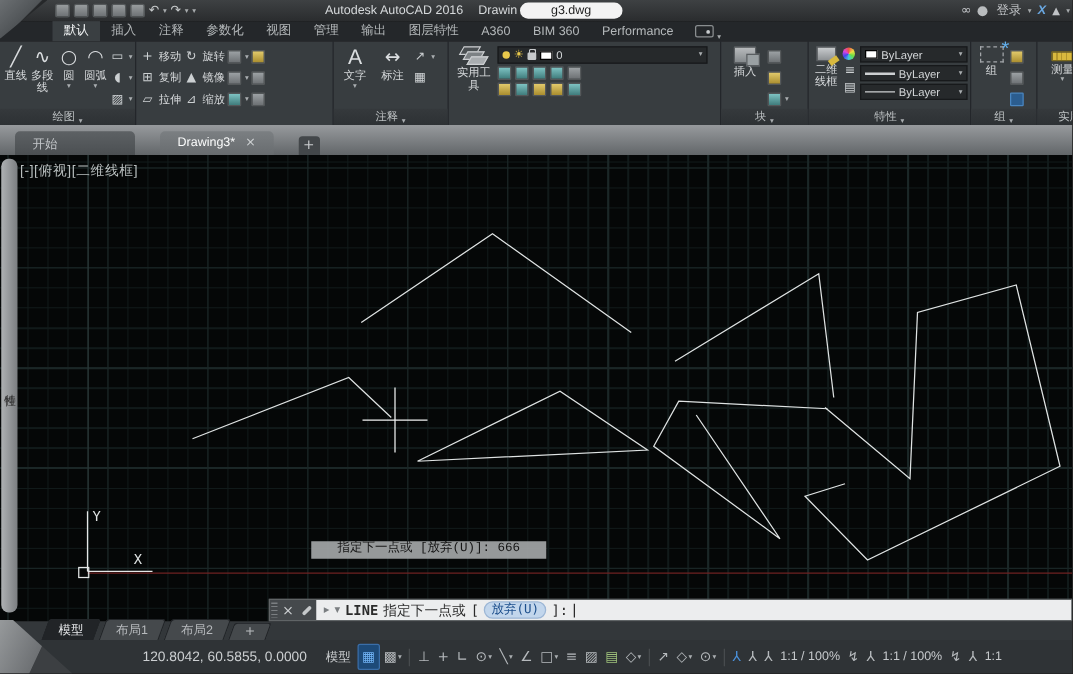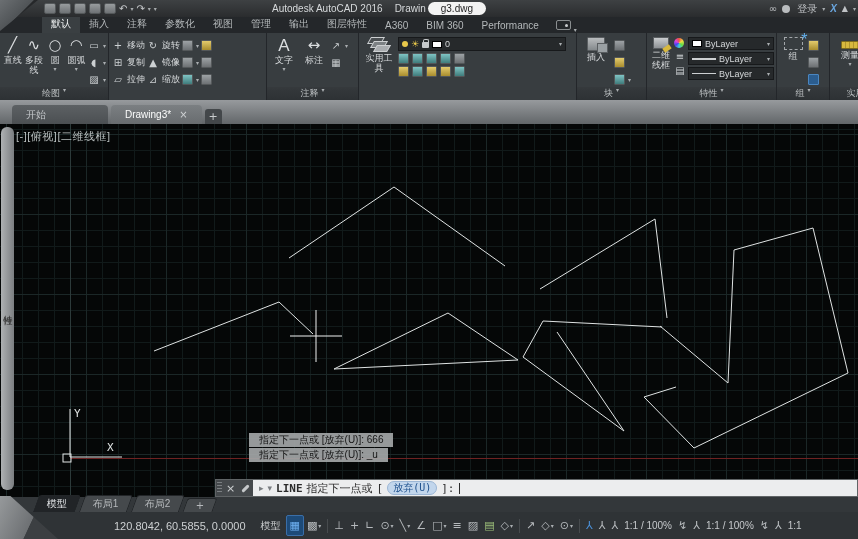--- a/index.html
+++ b/index.html
@@ -12,40 +12,40 @@
 .titlebar{position:absolute;top:0;left:0;right:0;height:17px;z-index:40;
   background:linear-gradient(#3e4143,#2a2c2e);display:flex;align-items:center;font-size:10px}
 .applogo{position:absolute;top:0;left:0;width:38px;height:31px;z-index:45;
   background:linear-gradient(135deg,#6b6f72 0%,#505457 48%,#26282a 50%,#1b1d1f 100%);
   clip-path:polygon(0 0,100% 0,0 100%)}
 .qat{display:flex;align-items:center;gap:3px;margin-left:44px}
 .qbtn{width:12px;height:11px;border-radius:2px;background:linear-gradient(#989c9e,#6e7275);border:1px solid #54585a}
 .qglyph{color:#c6c9cb;font-size:10px;line-height:11px}
 .qcrt{font-size:6px;color:#a7abad}
 .title-center{position:absolute;left:180px;right:280px;top:0;height:17px;display:flex;align-items:center;justify-content:center;gap:2px;white-space:nowrap;color:#d6d9db}
-.doc-chip{background:#f3f3f3;color:#1d1d1d;border-radius:8px;padding:1px 13px;line-height:11px}
+.doc-chip{background:#f3f3f3;color:#1d1d1d;border-radius:8px;padding:1px 25px;line-height:11px}
 .infocenter{position:absolute;right:2px;top:1px;height:15px;display:flex;align-items:center;gap:5px}
 .search{width:168px;height:13px;background:#3a3d3f;border:1px solid #1e2022;color:#cfd2d4;font-size:9px;padding:0 4px;font-style:italic}
 .search::placeholder{color:#8f9396;font-style:italic}
 .icbtn{color:#c0c3c6;font-size:10px;line-height:15px}
 .persona{width:8px;height:8px;border-radius:50%;background:#b9bcbe;display:inline-block;margin-right:2px}
 .xchg{color:#6aa7e0;font-weight:bold;font-style:italic}
 
 
 .tabsrow{position:absolute;top:17px;left:0;right:0;height:16px;background:#24272a;display:flex;align-items:flex-end;padding-left:42px;z-index:39}
 .rtab{padding:2px 9px 2px;font-size:10px;color:#b4b8ba;white-space:nowrap}
 .rtab.active{background:#3a3f42;color:#f2f4f5;border-radius:2px 2px 0 0}
 .recbox{width:15px;height:10px;border:1px solid #8a8e90;border-radius:2px;margin:0 3px 3px 8px;position:relative}
 .recbox::after{content:"";position:absolute;right:2px;top:3px;width:3px;height:3px;border-radius:50%;background:#c9ccce}
 
 
 .ribbon{position:absolute;top:33px;left:0;right:0;height:67px;background:#383d40;display:flex;z-index:38;overflow:hidden}
 .panel{height:67px;border-right:1px solid #23262a;display:flex;flex-direction:column;flex:none}
 .pc{flex:1;display:flex;padding:2px 2px 0 3px;gap:2px}
-.pf{height:13px;display:flex;align-items:flex-start;justify-content:center;gap:3px;font-size:9px;color:#bcc0c2;background:linear-gradient(#35393c,#2d3134)}
+.pf{height:13px;display:flex;align-items:flex-end;justify-content:center;gap:3px;font-size:9px;color:#bcc0c2;background:linear-gradient(#35393c,#2d3134)}
 .bigbtn{width:28px;display:flex;flex-direction:column;align-items:center;padding-top:2px;gap:1px}
 .bico{height:17px;font-size:15px;line-height:17px;color:#dbdee0}
 .blbl{font-size:9px;line-height:10px;color:#d6d9db;text-align:center;word-break:break-all}
 .crt{font-size:6px;color:#aaaeb1;line-height:6px}
 .smcol{display:flex;flex-direction:column;justify-content:flex-start;gap:2px;padding-top:3px}
 .smbtn{display:flex;align-items:center;gap:3px;height:15px;font-size:9px;color:#d4d7d9;white-space:nowrap}
 .sico{width:12px;text-align:center;font-size:10px;color:#ccd0d2}
 .mini{width:11px;height:11px;border-radius:1px;background:linear-gradient(#9da2a5,#6d7174);display:inline-block;border:1px solid #54585a}
 .mini.teal{background:linear-gradient(#7fc4c4,#3f7c7c)}
 .mini.yel{background:linear-gradient(#e3cb6d,#a98d2e)}
@@ -69,40 +69,40 @@
 .blkico{width:18px;height:14px;background:linear-gradient(#b9bcbe,#84898c);border:1px solid #5a5e61;border-radius:1px;position:relative}
 .blkico::after{content:"";position:absolute;right:-4px;bottom:-3px;width:9px;height:8px;background:#9aa0a3;border:1px solid #5a5e61}
 .brushico{width:16px;height:12px;background:linear-gradient(#c9ccce,#8e9295);border:1px solid #5a5e61;position:relative}
 .brushico::after{content:"";position:absolute;right:-3px;bottom:-3px;width:8px;height:5px;background:#d8b93e;transform:rotate(-35deg)}
 .grpico{width:19px;height:13px;border:1px dashed #a3a7aa;position:relative}
 .grpico::after{content:"*";position:absolute;right:-6px;top:-7px;font-size:16px;color:#62b0ee}
 .ruler{width:18px;height:8px;background:repeating-linear-gradient(90deg,#d8b93e 0 3px,#b2952c 3px 4px);border:1px solid #7e6c1e;border-radius:1px;margin-top:4px}
 
 
 .ftbar{position:absolute;top:100px;left:0;right:0;height:24px;background:linear-gradient(#979a9d,#626669);display:flex;align-items:flex-end;padding-left:12px;z-index:30}
-.ftab{height:19px;display:flex;align-items:center;gap:8px;padding:0 14px;font-size:10px;border-radius:4px 4px 0 0;margin-right:3px}
+.ftab{height:19px;display:flex;align-items:center;gap:8px;padding:0 14px;font-size:10px;border-radius:4px 4px 0 0;margin-right:20px}
 .ftab.start{background:linear-gradient(#5d6164,#4b4f52);color:#c3c6c9;width:96px}
 .ftab.active{background:linear-gradient(#7b7f82,#686c6f);color:#fbfcfc}
 .ftclose{color:#cfd2d4;font-size:10px}
 .fplus{width:17px;height:15px;background:#43474a;border-radius:3px 3px 0 0;color:#c9ccce;text-align:center;line-height:14px;font-size:11px;margin-bottom:0}
 
 
 .canvas{position:absolute;top:124px;left:0;width:858px;height:373px;z-index:10;background-color:#050707;
  background-image:
   repeating-linear-gradient(to right,#1b2727 0 1px,transparent 1px 80px),
   repeating-linear-gradient(to bottom,#1b2727 0 1px,transparent 1px 80px),
   repeating-linear-gradient(to right,#111a1a 0 1px,transparent 1px 16px),
   repeating-linear-gradient(to bottom,#111a1a 0 1px,transparent 1px 16px);
  background-position:6px 10px}
 .vline{position:absolute;left:70px;top:0;bottom:0;width:1px;background:#2c3a3a}
 .redline{position:absolute;left:70px;right:0;top:334px;height:1px;background:#6e2222}
 .vplabel{position:absolute;left:16px;top:5px;font-size:11px;color:#b9bfbf;letter-spacing:.5px}
 #geom{position:absolute;left:0;top:0;width:858px;height:373px}
 .chip{position:absolute;height:14px;line-height:14px;background:rgba(163,166,167,.92);color:#161616;
- font-family:Liberation Sans, sans-serif;font-size:10px;padding:0 10px;white-space:nowrap}
+ font-family:Liberation Mono, monospace;font-size:10px;padding:0 21px;white-space:nowrap}
 
 
 .propbar{position:absolute;left:1px;top:127px;width:13px;height:363px;z-index:20;border-radius:6px;
  background:linear-gradient(90deg,#aeb1b3,#7b7e81);display:flex;align-items:center;justify-content:center}
 .proptext{writing-mode:vertical-rl;font-size:9px;color:#333;letter-spacing:1px}
 
 
 .dock{position:absolute;left:215px;top:479px;width:643px;height:18px;z-index:25;display:flex;align-items:stretch;
  background:#45494c;border:1px solid #606466}
 .grip{width:5px;margin:2px 1px;background:repeating-linear-gradient(#7b7f82 0 1px,transparent 1px 3px)}
@@ -478,21 +478,20 @@
         <line x1="290" y1="336" x2="342" y2="336" stroke="#f0f2f2" stroke-width="1"></line>
         <line x1="316" y1="310" x2="316" y2="362" stroke="#f0f2f2" stroke-width="1"></line>
         <line x1="70" y1="457" x2="70" y2="409" stroke="#e4e7e7" stroke-width="1"></line>
         <line x1="70" y1="457" x2="122" y2="457" stroke="#e4e7e7" stroke-width="1"></line>
         <rect x="63" y="454" width="8" height="8" fill="none" stroke="#e4e7e7"></rect>
         <text x="74" y="417" fill="#dfe3e3" font-size="11" font-family="DejaVu Sans Mono, monospace">Y</text>
         <text x="107" y="451" fill="#dfe3e3" font-size="11" font-family="DejaVu Sans Mono, monospace">X</text>
       </svg>
     <div class="vplabel">[-][俯视][二维线框]</div>
     <div class="chip" style="left:249px;top:309px">指定下一点或 [放弃(U)]: 666</div>
-    <div class="chip" style="left:249px;top:324px">指定下一点或 [放弃(U)]: _u</div>
   </div>
 
   <div class="propbar">
     <span class="proptext">特性</span>
   </div>
 
   <div class="dock">
     <span class="grip"></span>
     <span class="dockbtn ig">×</span>
     <span class="dockbtn">

